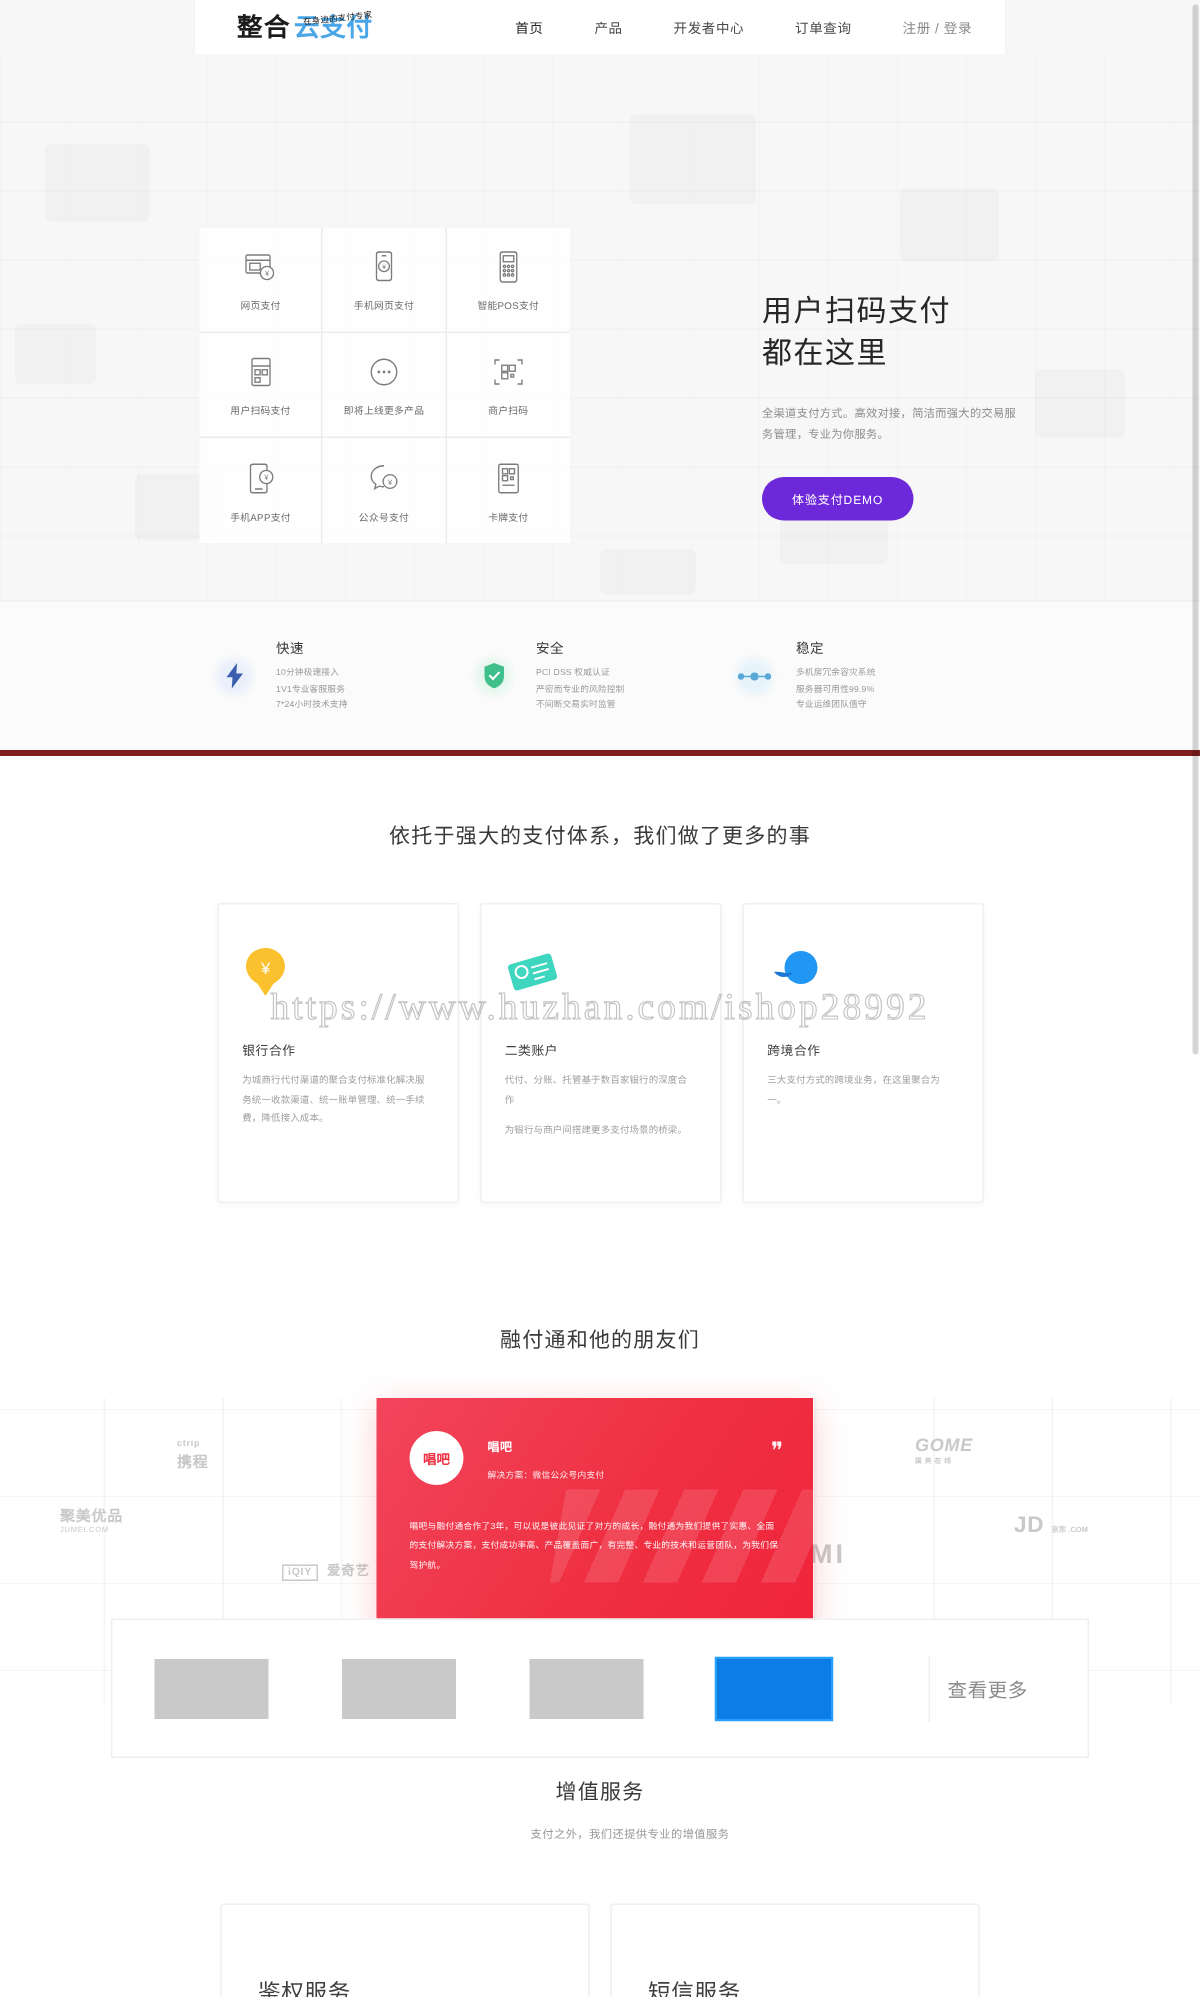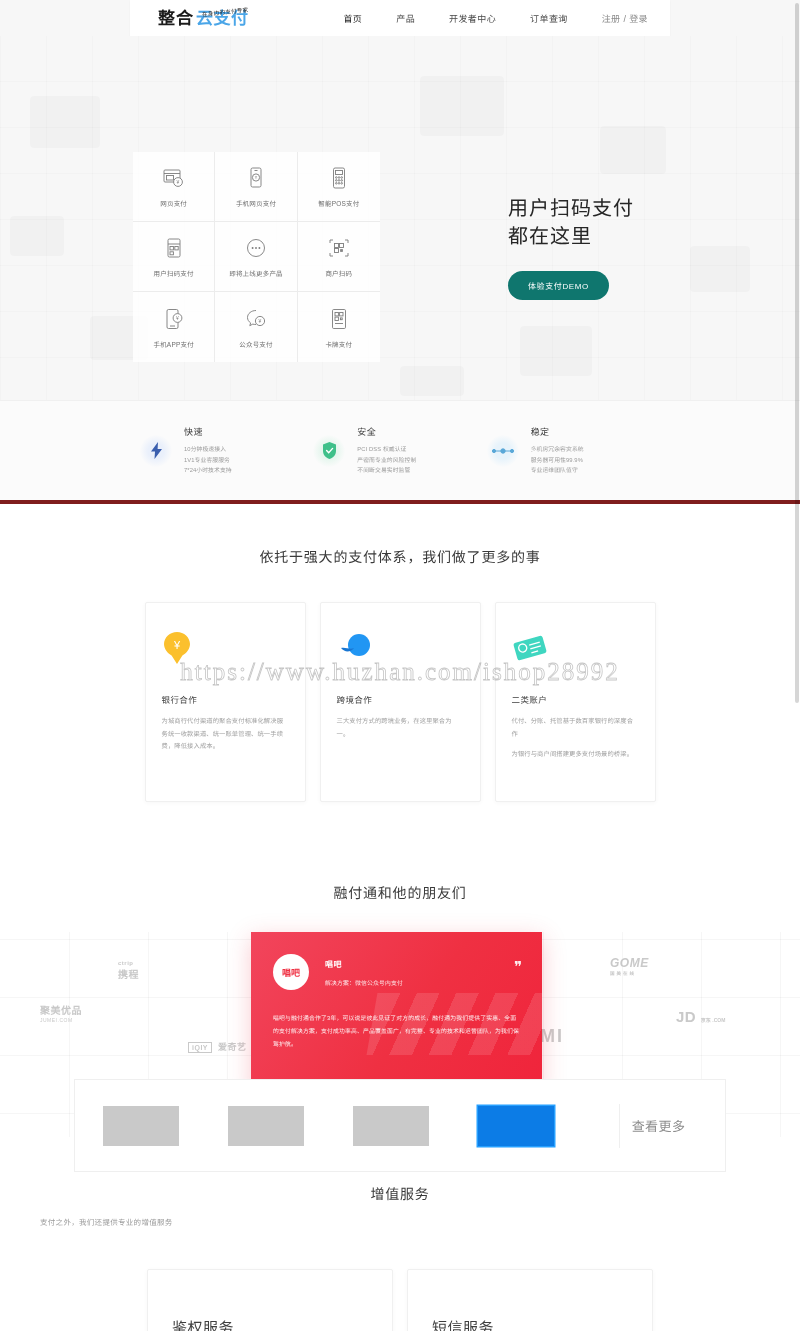--- a/index.html
+++ b/index.html
@@ -95,21 +95,21 @@
   .hero-title {
     font-size: 20px; line-height: 1.42; color: #262626;
     font-weight: 400; letter-spacing: 1px;
   }
   .hero-sub {
     margin-top: 18px; font-size: 7.5px; line-height: 1.95;
     color: #8e8e8e; width: 175px; letter-spacing: 0.2px;
   }
   .hero-btn {
     margin-top: 20px; display: inline-block;
-    background: #0f766e; color: #fff;
+    background: #6d28d9; color: #fff;
     font-size: 8px; letter-spacing: 0.6px;
     padding: 9px 20px; border-radius: 16px;
     border: none; cursor: pointer;
   }
 
   
   .features {
     width: 800px; height: 104px;
     background: #fbfbfb;
     border-top: 1px solid #f0f0f0;
@@ -136,21 +136,21 @@
     letter-spacing: 0.1px; white-space: nowrap;
   }
 
   
   .services { width: 800px; padding: 42px 16px 46px; background: #fff; }
   .sec-title {
     text-align: center; font-size: 14px; color: #3a3a3a;
     font-weight: 400; letter-spacing: 0.8px;
   }
   .sec-sub {
-    font-size: 7.5px; color: #9a9a9a;
+    text-align: center; font-size: 7.5px; color: #9a9a9a;
     margin-top: 13px; letter-spacing: 0.3px; padding-left: 40px;
   }
   .cards {
     display: flex; justify-content: center; gap: 14px;
     margin-top: 36px;
   }
   .card {
     width: 161px; height: 200px; background: #fff;
     border: 1px solid #f0f0f0; border-radius: 2px;
     box-shadow: 0 1px 5px rgba(0,0,0,0.035);
@@ -414,20 +414,21 @@
         </span>
         <span class="lbl">卡牌支付</span>
       </div>
     </div>
 
     <div class="hero-copy">
       <div class="hero-title">
         <div>用户扫码支付</div>
         <div>都在这里</div>
       </div>
+      <div class="hero-sub">全渠道支付方式。高效对接，简洁而强大的交易服务管理，专业为你服务。</div>
       <button class="hero-btn">体验支付DEMO</button>
     </div>
   </section>
 
   <section class="features">
     <div class="feature">
       <div class="feature-ic f1">
         <svg width="13" height="17" viewBox="0 0 13 17">
             <path d="M8 0 1 9.5h4L4.5 17 12 7H7.6Z" fill="#3b5fae"></path>
           </svg>
@@ -476,47 +477,47 @@
     <div class="cards">
       <div class="card">
         <div class="card-ic">
           <svg width="30" height="34" viewBox="0 0 30 34">
             <path d="M15 1c7 0 13 5.4 13 12.1 0 5-3.6 9.4-7.6 11.5L15 33l-5.4-8.4C5.6 22.5 2 18.1 2 13.1 2 6.4 8 1 15 1Z" fill="#fbc02d"></path>
             <text x="15" y="18" font-size="11" text-anchor="middle" fill="#fff" font-family="Liberation Sans, sans-serif">¥</text>
           </svg>
         </div>
         <div class="card-h">银行合作</div>
         <div class="card-p">为城商行代付渠道的聚合支付标准化解决服务统一收款渠道、统一账单管理、统一手续费，降低接入成本。</div>
-      </div>
-      <div class="card">
-        <div class="card-ic">
-          <svg width="38" height="32" viewBox="0 0 38 32">
-            <circle cx="22" cy="13" r="11" fill="#2196f3"></circle>
-            <path d="M4 16c5-1 9 2 13 0-3 4-9 5-13 0Z" fill="#1976d2"></path>
-          </svg>
-        </div>
-        <div class="card-h">跨境合作</div>
-        <div class="card-p">三大支付方式的跨境业务，在这里聚合为一。</div>
       </div>
       <div class="card">
         <div class="card-ic">
           <svg width="36" height="28" viewBox="0 0 36 28">
             <g transform="rotate(-16 18 14)">
               <rect x="3" y="5" width="30" height="18" rx="2.5" fill="#3fd6c0"></rect>
               <circle cx="11" cy="12" r="4" fill="none" stroke="#fff" stroke-width="1.4"></circle>
               <line x1="18" y1="11" x2="29" y2="11" stroke="#fff" stroke-width="1.3"></line>
               <line x1="18" y1="15" x2="29" y2="15" stroke="#fff" stroke-width="1.3"></line>
               <line x1="18" y1="19" x2="25" y2="19" stroke="#fff" stroke-width="1.3"></line>
             </g>
           </svg>
         </div>
         <div class="card-h">二类账户</div>
         <div class="card-p">代付、分账、托管基于数百家银行的深度合作</div>
         <div class="card-p">为银行与商户间搭建更多支付场景的桥梁。</div>
       </div>
+      <div class="card">
+        <div class="card-ic">
+          <svg width="38" height="32" viewBox="0 0 38 32">
+            <circle cx="22" cy="13" r="11" fill="#2196f3"></circle>
+            <path d="M4 16c5-1 9 2 13 0-3 4-9 5-13 0Z" fill="#1976d2"></path>
+          </svg>
+        </div>
+        <div class="card-h">跨境合作</div>
+        <div class="card-p">三大支付方式的跨境业务，在这里聚合为一。</div>
+      </div>
     </div>
   </section>
 
   <div class="watermark">https://www.huzhan.com/ishop28992</div>
 
   <section class="partners">
     <h2 class="sec-title">融付通和他的朋友们</h2>
 
     <div class="partner-stage">
       <div class="bg-grid"></div>

